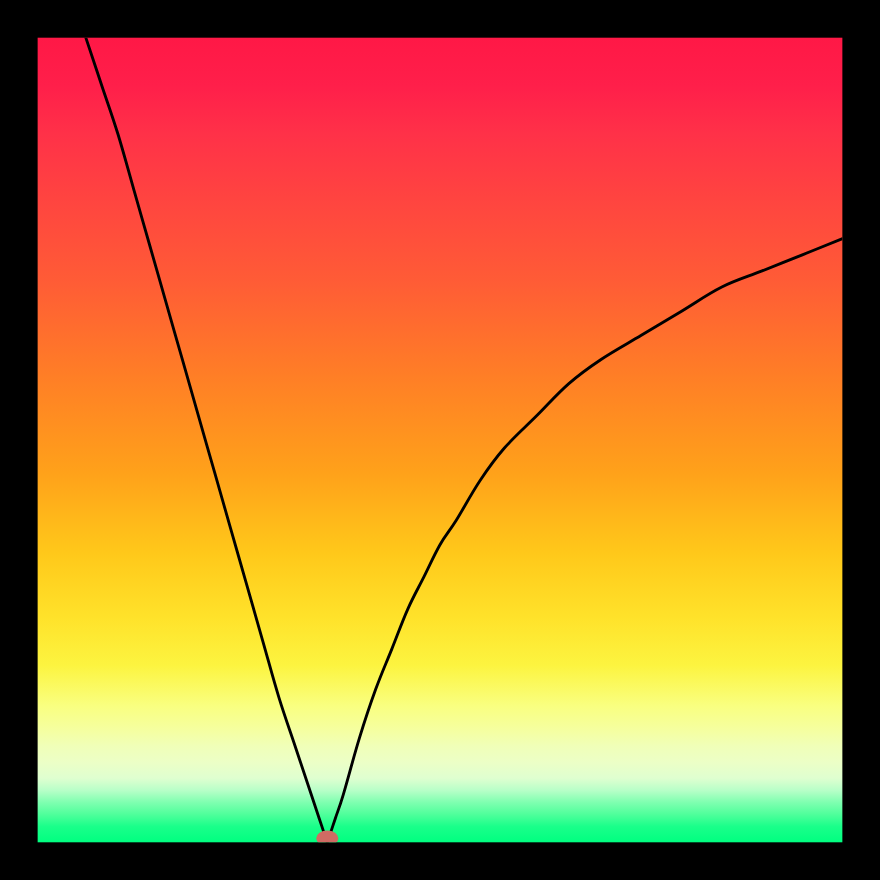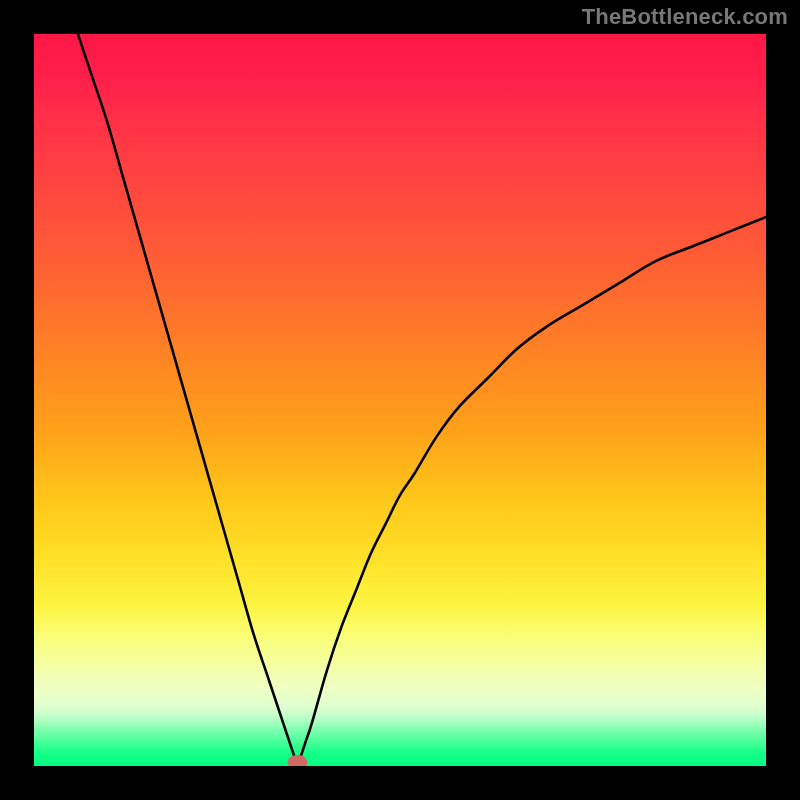--- a/index.html
+++ b/index.html
@@ -74,21 +74,20 @@
     stroke-width: 2.6;
     stroke-linecap: round;
   }
   .marker {
     fill: #cf6b63;
   }
 </style>
 </head>
 <body>
 <div class="frame">
-  <div class="watermark">TheBottleneck.com</div>
   <div class="plot-area">
     <div class="gradient"></div>
     <svg class="curve" viewBox="0 0 732 732" preserveAspectRatio="none">
       <path id="curve-left" d="M 43.92 0 C 46.5552 7.905600000000013, 53.2896 28.108800000000066, 58.56 43.92000000000007 C 63.830400000000004 59.73120000000008, 67.92960000000001 70.71120000000006, 73.2 87.84000000000003 C 78.4704 104.9688, 82.56960000000001 120.63359999999992, 87.84 139.07999999999993 C 93.1104 157.52639999999994, 97.20960000000001 171.87360000000004, 102.48 190.32000000000005 C 107.7504 208.76640000000006, 111.84960000000001 223.11359999999996, 117.12 241.55999999999995 C 122.3904 260.0063999999999, 126.4896 274.35360000000003, 131.76 292.8 C 137.0304 311.2464, 141.1296 325.5936, 146.4 344.03999999999996 C 151.6704 362.48639999999995, 155.7696 376.8336, 161.04 395.28 C 166.3104 413.72639999999996, 170.4096 428.0736, 175.68 446.52 C 180.9504 464.96639999999996, 185.0496 479.3136, 190.32 497.76 C 195.5904 516.2064, 199.6896 530.5536, 204.96 549 C 210.2304 567.4464, 214.3296 583.1112, 219.6 600.24 C 224.8704 617.3688, 228.9696 628.3488, 234.24 644.16 C 239.5104 659.9712, 244.92720000000003 676.2216000000001, 248.88000000000002 688.08 C 252.83280000000002 699.9384, 253.5648 702.1343999999999, 256.2 710.04 C 258.8352 717.9456, 262.2024 728.0472, 263.52 732"></path>
       <path id="curve-right" d="M 263.52 732 C 264.83759999999995 728.0472, 268.2048 717.9456, 270.84 710.04 C 273.4752 702.1343999999999, 274.2072 701.2560000000001, 278.16 688.08 C 282.11280000000005 674.904, 287.5296 653.9688000000001, 292.8 636.84 C 298.0704 619.7112, 302.1696 607.4136, 307.44 592.92 C 312.7104 578.4264, 316.8096 569.4959999999999, 322.08 556.3199999999999 C 327.3504 543.144, 331.44960000000003 531.5784, 336.72 519.72 C 341.9904 507.86160000000007, 346.0896 500.9808, 351.36 490.44 C 356.6304 479.8992, 360.7296 470.38320000000004, 366 461.16 C 371.2704 451.9368, 374.05199999999996 449.7408, 380.64 439.2 C 387.228 428.6592, 394.69440000000003 414.4584, 402.6 402.59999999999997 C 410.5056 390.74159999999995, 415.3367999999999 383.8608, 424.55999999999995 373.32 C 433.78319999999997 362.7792, 443.2992 354.58079999999995, 453.84 344.03999999999996 C 464.38079999999997 333.4992, 472.5792 323.9832, 483.12 314.76000000000005 C 493.6608 305.5368000000001, 500.54159999999996 300.7056, 512.4 292.8 C 524.2583999999999 284.8944, 535.824 278.74559999999997, 549 270.84 C 562.176 262.9344, 572.424 256.7856, 585.6 248.88 C 598.7760000000001 240.9744, 609.0239999999999 233.508, 622.1999999999999 226.92000000000002 C 635.376 220.33200000000002, 645.624 217.55039999999997, 658.8000000000001 212.27999999999997 C 671.9760000000001 207.00959999999998, 682.2239999999999 202.91039999999998, 695.4 197.64 C 708.576 192.3696, 725.412 185.6352, 732 183"></path>
       <ellipse id="min-marker" class="marker" rx="10" ry="7" cx="263.52" cy="728"></ellipse>
     </svg>
   </div>
 </div>
 

